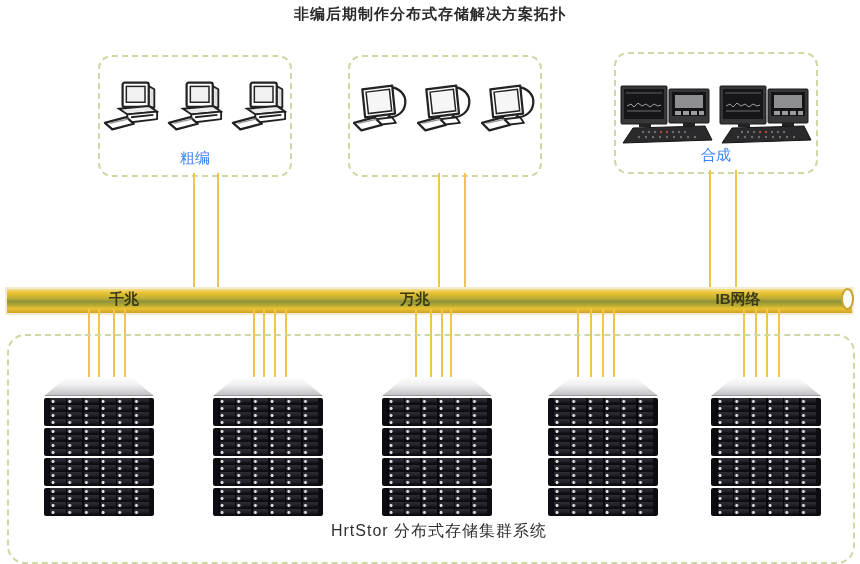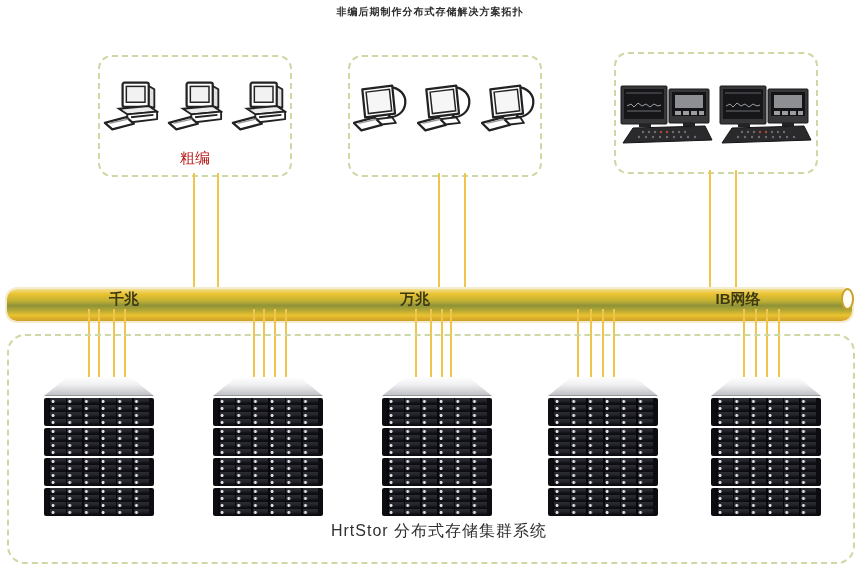--- a/index.html
+++ b/index.html
@@ -2,34 +2,34 @@
 <html><head>
 <meta charset="utf-8">
 <style>
   html,body { margin:0; padding:0; background:#fff; }
   .canvas {
     position:relative; width:860px; height:564px; background:#ffffff;
     font-family:"Liberation Sans","DejaVu Sans",sans-serif; overflow:hidden;
   }
   .title {
     position:absolute; top:5px; left:0; width:100%; text-align:center;
-    font-size:10px; font-weight:600; color:#2b2b2b; letter-spacing:1px;
+    font-size:15px; font-weight:600; color:#2b2b2b; letter-spacing:1px;
   }
   
   .group-box {
     position:absolute; border:2px dashed #ccd9a4; border-radius:14px; background:#fff;
   }
   .icons { display:flex; justify-content:center; align-items:flex-start; }
   .group-label {
     position:absolute; bottom:7px; left:0; width:100%; text-align:center;
-    font-size:15px; color:#b91c1c;
+    font-size:15px; color:#3b82f6;
   }
   
   .bus {
-    position:absolute; left:7px; top:289px; width:845px; height:32px; border-radius:10px;
+    position:absolute; left:7px; top:289px; width:845px; height:24px; border-radius:0;
     background:linear-gradient(180deg,#f3dd8e 0%,#eac32f 16%,#c0b035 38%,#8f9238 52%,#b7aa34 68%,#eac32f 82%,#cf9f2b 100%);
     box-shadow:0 0 0 2px #f4ecce;
   }
   .bus-label {
     position:absolute; top:1px; height:18px; line-height:18px; text-align:center;
     font-size:15px; font-weight:bold; color:#3c3a14;
   }
   .bus-endcap {
     position:absolute; right:-2px; top:-1px; width:9px; height:18px;
     background:#fffef5; border:2px solid #c9a22d; border-radius:50%;
@@ -160,20 +160,21 @@
 
   <div class="group-box" style="left:614px;top:52px;width:200px;height:118px;">
     <div class="icons" style="margin-top:30px;gap:4px;">
       <svg class="ws-icon" viewBox="0 0 95 62">
           <use href="#icon-workstation"></use>
         </svg>
       <svg class="ws-icon" viewBox="0 0 95 62">
           <use href="#icon-workstation"></use>
         </svg>
     </div>
+    <div class="group-label">合成</div>
   </div>
 
   <div class="vline" style="left:193px;top:173px;height:116px;"></div>
   <div class="vline" style="left:217px;top:173px;height:116px;"></div>
   <div class="vline" style="left:438px;top:173px;height:116px;"></div>
   <div class="vline" style="left:464px;top:173px;height:116px;"></div>
   <div class="vline" style="left:709px;top:170px;height:119px;"></div>
   <div class="vline" style="left:735px;top:170px;height:119px;"></div>
 
   <div class="bus">

